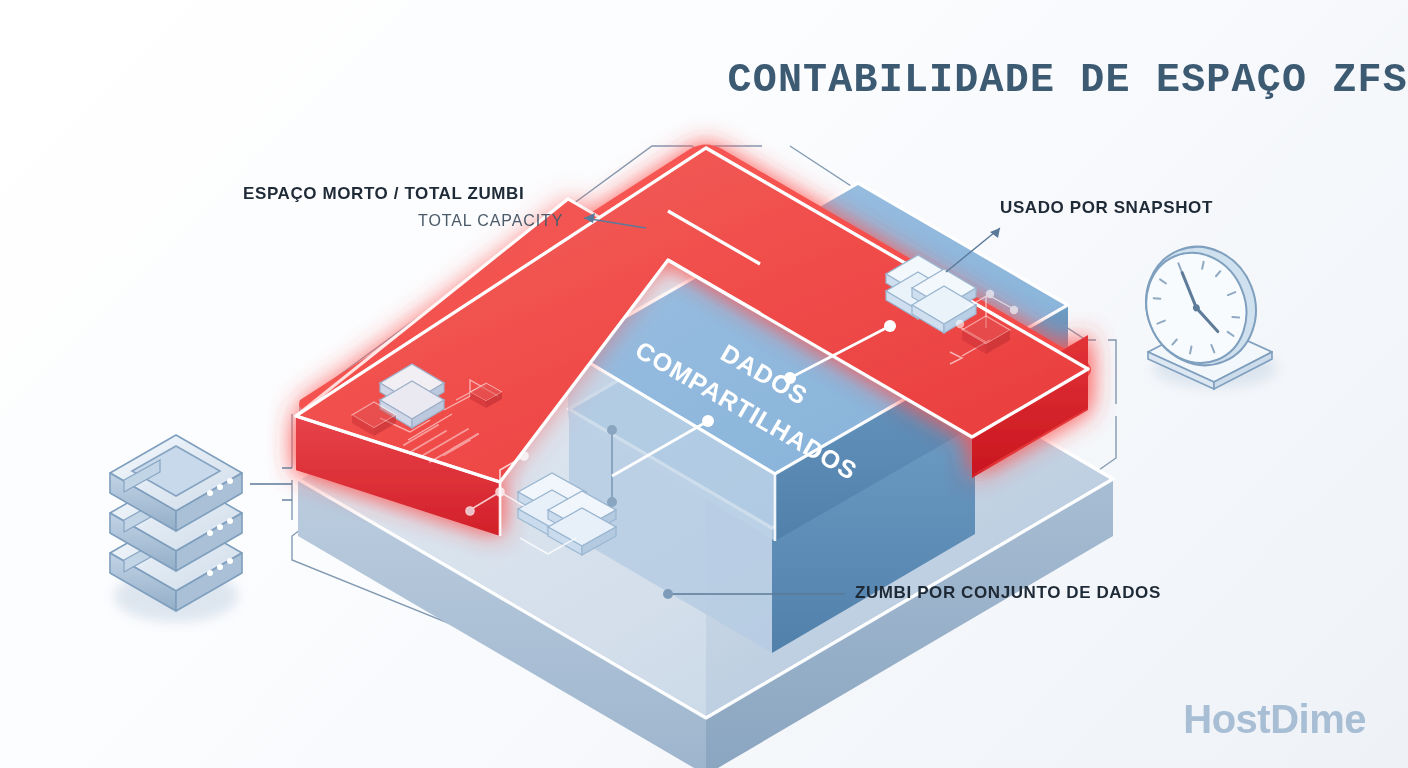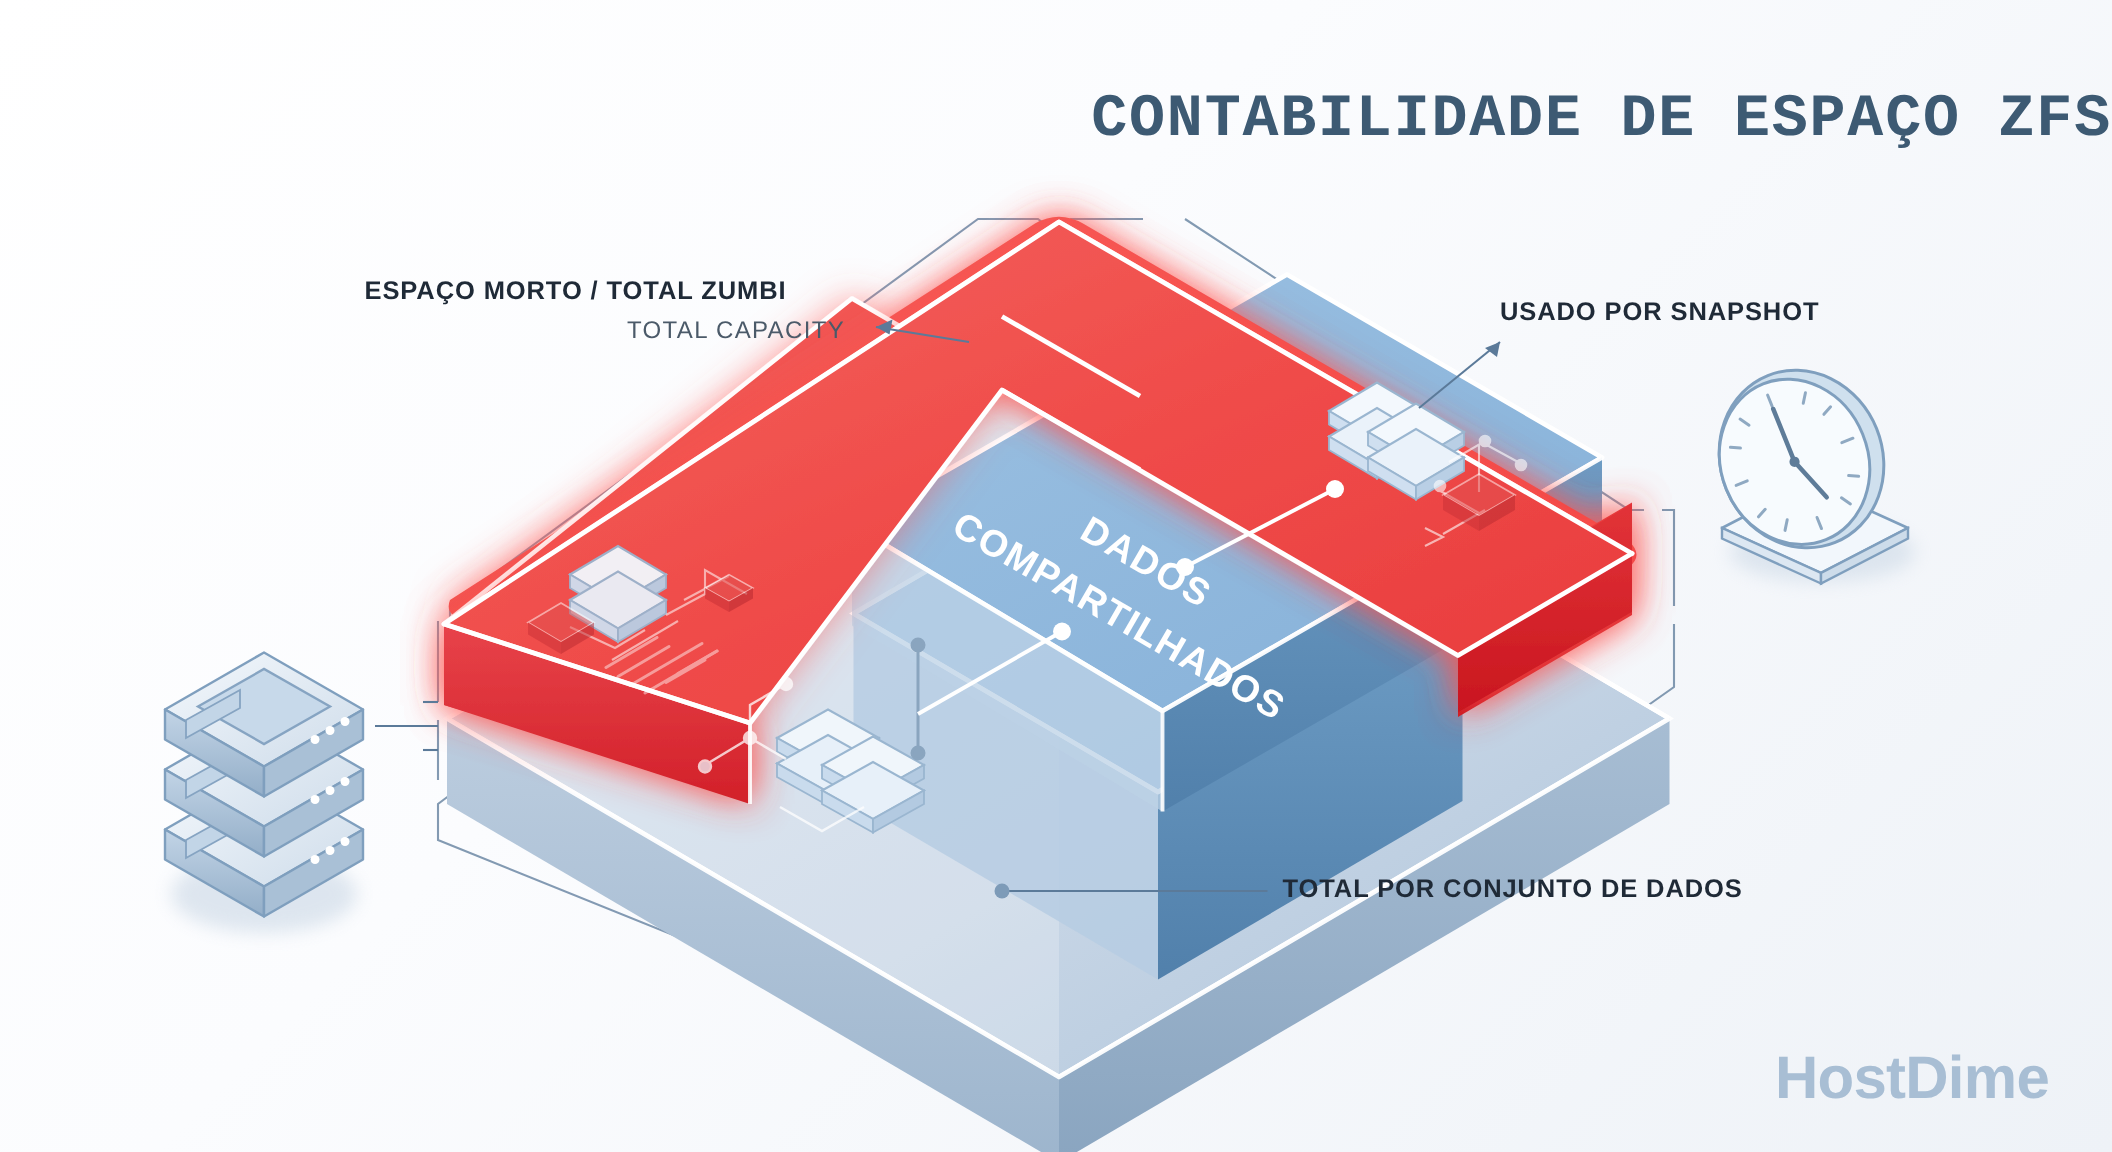--- a/index.html
+++ b/index.html
@@ -394,17 +394,17 @@
       <text x="742" y="418" fill="#ffffff" font-size="25" font-weight="bold" font-family="Liberation Sans, sans-serif" letter-spacing="1" text-anchor="middle" transform="rotate(30 742 418)" id="sd2">COMPARTILHADOS</text>
     </g>
 
   </svg>
 
   <div class="title">CONTABILIDADE DE ESPAÇO ZFS</div>
 
   <div class="lbl lbl-bold" id="lbl-dead">ESPAÇO MORTO / TOTAL ZUMBI</div>
   <div class="lbl lbl-light" id="lbl-total">TOTAL CAPACITY</div>
   <div class="lbl lbl-bold" id="lbl-snap">USADO POR SNAPSHOT</div>
-  <div class="lbl lbl-bold" id="lbl-dataset">TOTAL POR CONJUNTO DE DADOS</div>
+  <div class="lbl lbl-bold" id="lbl-dataset">ZUMBI POR CONJUNTO DE DADOS</div>
 
   <div class="logo">HostDime</div>
 
 </div>
 
 </body></html>

